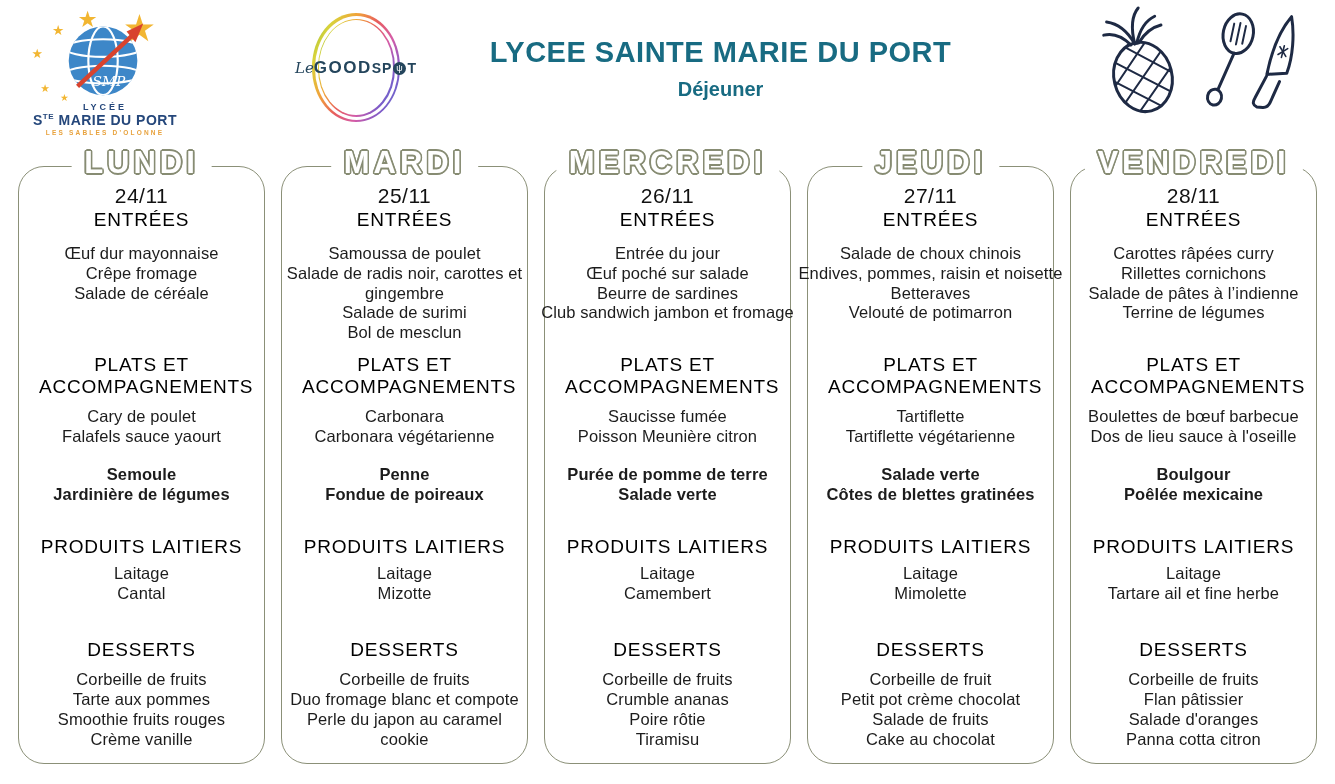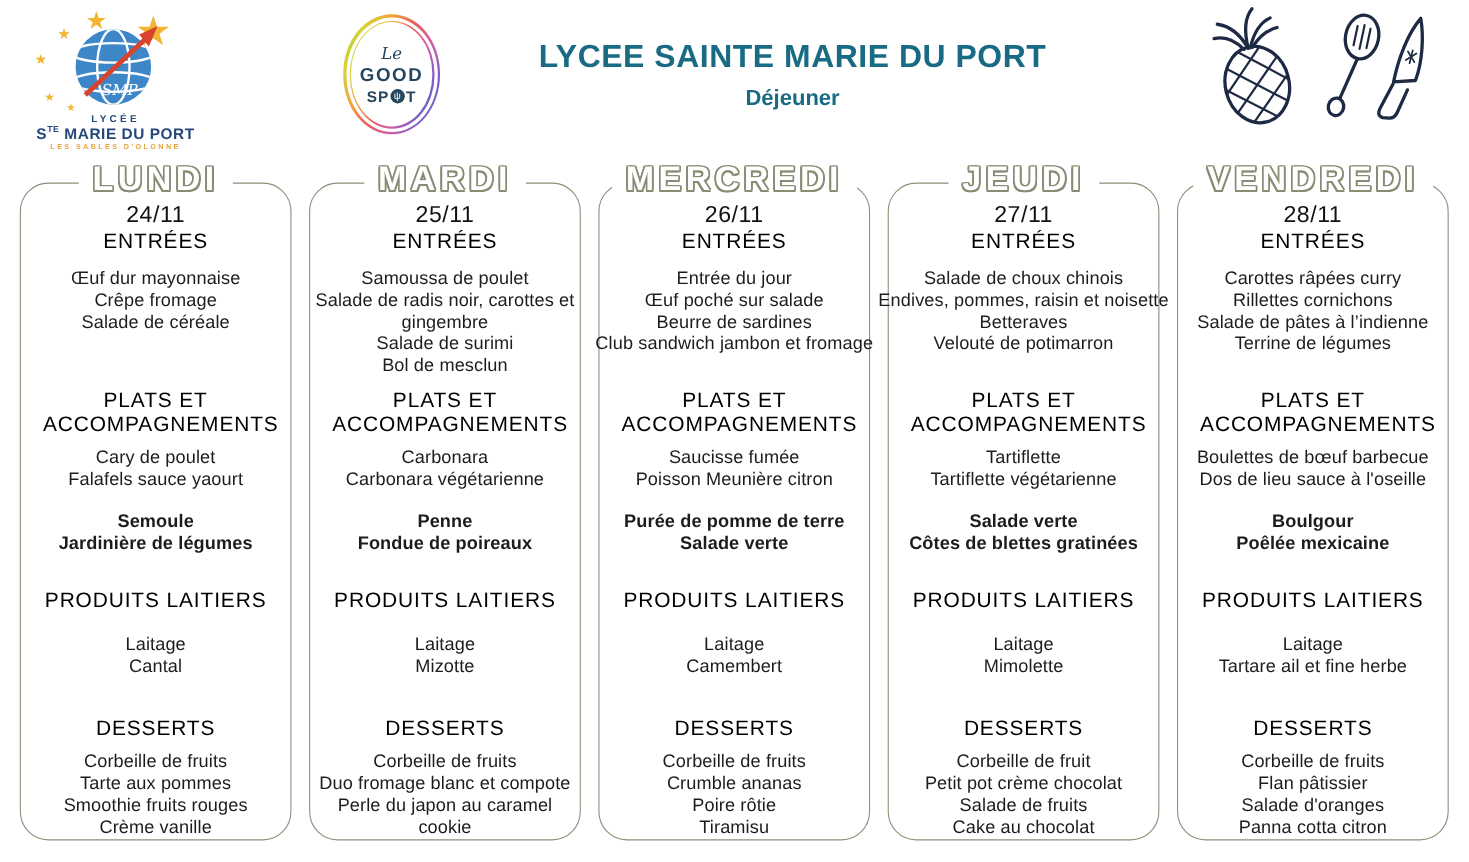--- a/index.html
+++ b/index.html
@@ -15,21 +15,21 @@
   .smp-line2 sup { font-size: 8px; }
   .smp-line3 { font-size: 6.5px; letter-spacing: 2.2px; color: #e8a23d; font-weight: 700; margin-top: 1px; }
 
   .goodspot { position: absolute; left: 312px; top: 13px; width: 88px; height: 109px;
               border-radius: 44px / 54px; padding: 2.5px;
               background: linear-gradient(115deg,#6ab33f,#d9d33a,#f0a23a,#e85d5d,#d45ca8,#7b5bc9,#4a7fd0); }
   .gs-mid   { width: 100%; height: 100%; background: #fff; border-radius: 42px / 52px; padding: 3px; }
   .gs-inner { width: 100%; height: 100%; border-radius: 39px / 49px; padding: 1.3px;
               background: linear-gradient(115deg,#6ab33f,#d9d33a,#f0a23a,#e85d5d,#d45ca8,#7b5bc9,#4a7fd0); }
   .gs-core  { width: 100%; height: 100%; background: #fff; border-radius: 38px / 48px;
-              display: flex; flex-direction: column; align-items: center; justify-content: center; }
+              display: flex; flex-direction: row; align-items: center; justify-content: center; }
   .gs-le   { font-family: "DejaVu Serif", serif; font-style: italic; font-size: 15px; color: #24455c; }
   .gs-good { font-size: 17px; font-weight: 700; letter-spacing: 1.5px; color: #24455c; margin-top: 1px; }
   .gs-spot { font-size: 14px; font-weight: 700; letter-spacing: 1px; color: #24455c;
              display: flex; align-items: center; margin-top: 1px; }
   .gs-o { display: inline-block; width: 13px; height: 13px; border-radius: 50%; background: #24455c;
           color: #fff; font-size: 9px; line-height: 13px; text-align: center; margin: 0 1px; font-weight: 400; }
 
   .title-block { position: absolute; left: 106px; right: 0; top: 36px; text-align: center; }
   .page-title    { font-size: 29px; font-weight: 700; color: #186b82; letter-spacing: .5px; }
   .page-subtitle { font-size: 20px; font-weight: 700; color: #186b82; margin-top: 9px; }
@@ -50,21 +50,21 @@
   .day-date { margin-top: 17px; font-size: 21px; font-weight: 400; color: #111; letter-spacing: .5px; }
   .sec { font-size: 19px; font-weight: 400; letter-spacing: .8px; color: #000; line-height: 1.16; }
   .sec-entrees  { margin-top: 1px; }
   .sec-plats    { margin-top: 10px; padding: 0 20px; }
   .sec-laitiers { margin-top: 29px; }
   .sec-desserts { margin-top: 35px; }
   .list { margin: 0 -12px; font-size: 16.5px; line-height: 1.2; color: #1c1c1c; letter-spacing: .1px; }
   .list-entrees  { margin-top: 13px; min-height: 100px; }
   .list-mains    { margin-top: 9px;  min-height: 42px; }
   .list-sides    { margin-top: 16px; min-height: 42px; font-weight: bold; }
-  .list-laitiers { margin-top: 19px;  min-height: 40px; }
+  .list-laitiers { margin-top: 6px;  min-height: 40px; }
   .list-desserts { margin-top: 9px; }
 </style>
 </head>
 <body>
 
 <div class="header">
 
   <div class="school-logo">
     <svg width="158" height="100" viewBox="0 0 160 102">
       <defs>

